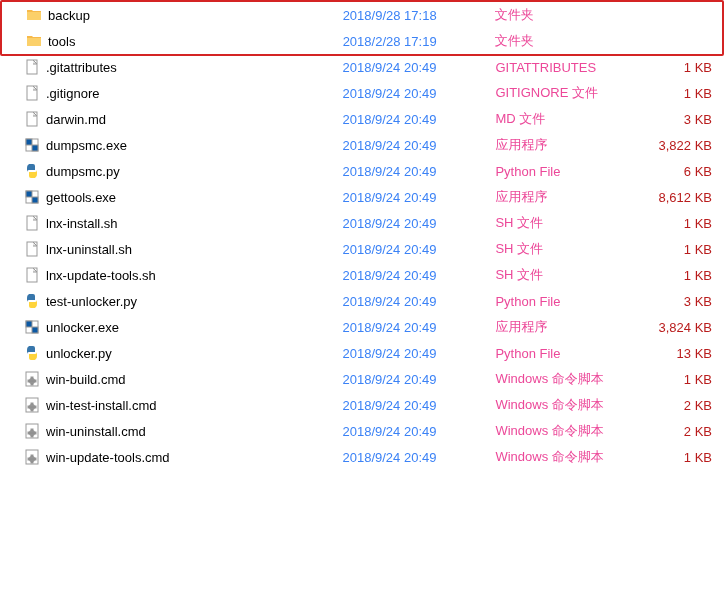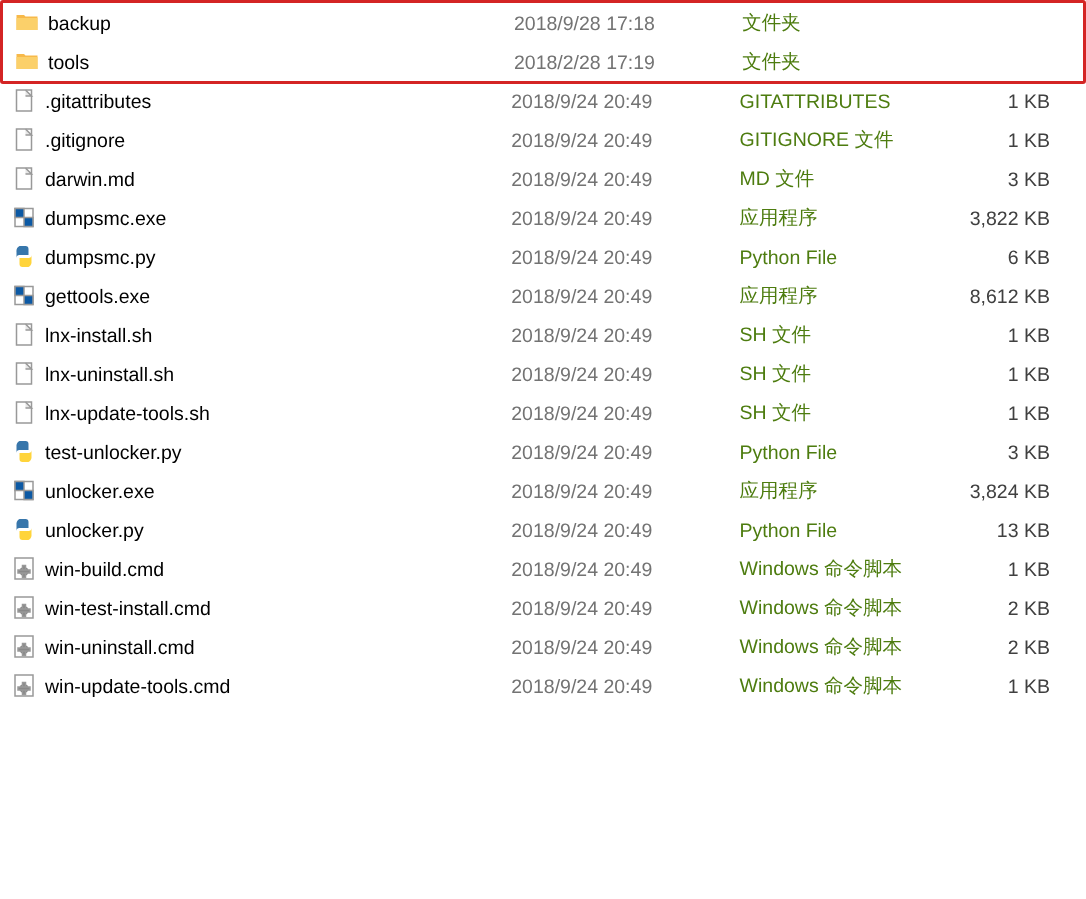--- a/index.html
+++ b/index.html
@@ -19,24 +19,24 @@
       display: table-row;
       height: 26px;
     }
     .cell {
       display: table-cell;
       vertical-align: middle;
       padding: 2px 6px;
       white-space: nowrap;
       overflow: hidden;
     }
-    .col-name { width: 330px; padding-left: 8px; }
-    .col-date { width: 150px; color: #737373; }
-    .col-type { width: 150px; color: #4d7c0f; }
-    .col-size { width: 80px; text-align: right; color: #404040; padding-right: 24px; }
+    .col-name { width: 330px; padding-left: 24px; }
+    .col-date { width: 150px; color: #3b82f6; }
+    .col-type { width: 150px; color: #ec4899; }
+    .col-size { width: 80px; text-align: right; color: #b91c1c; padding-right: 12px; }
     .icon {
       display: inline-block;
       width: 16px;
       height: 16px;
       vertical-align: middle;
       margin-right: 6px;
     }
     .name-text { vertical-align: middle; }
     .highlight-box {
       border: 2px solid #d42424;

